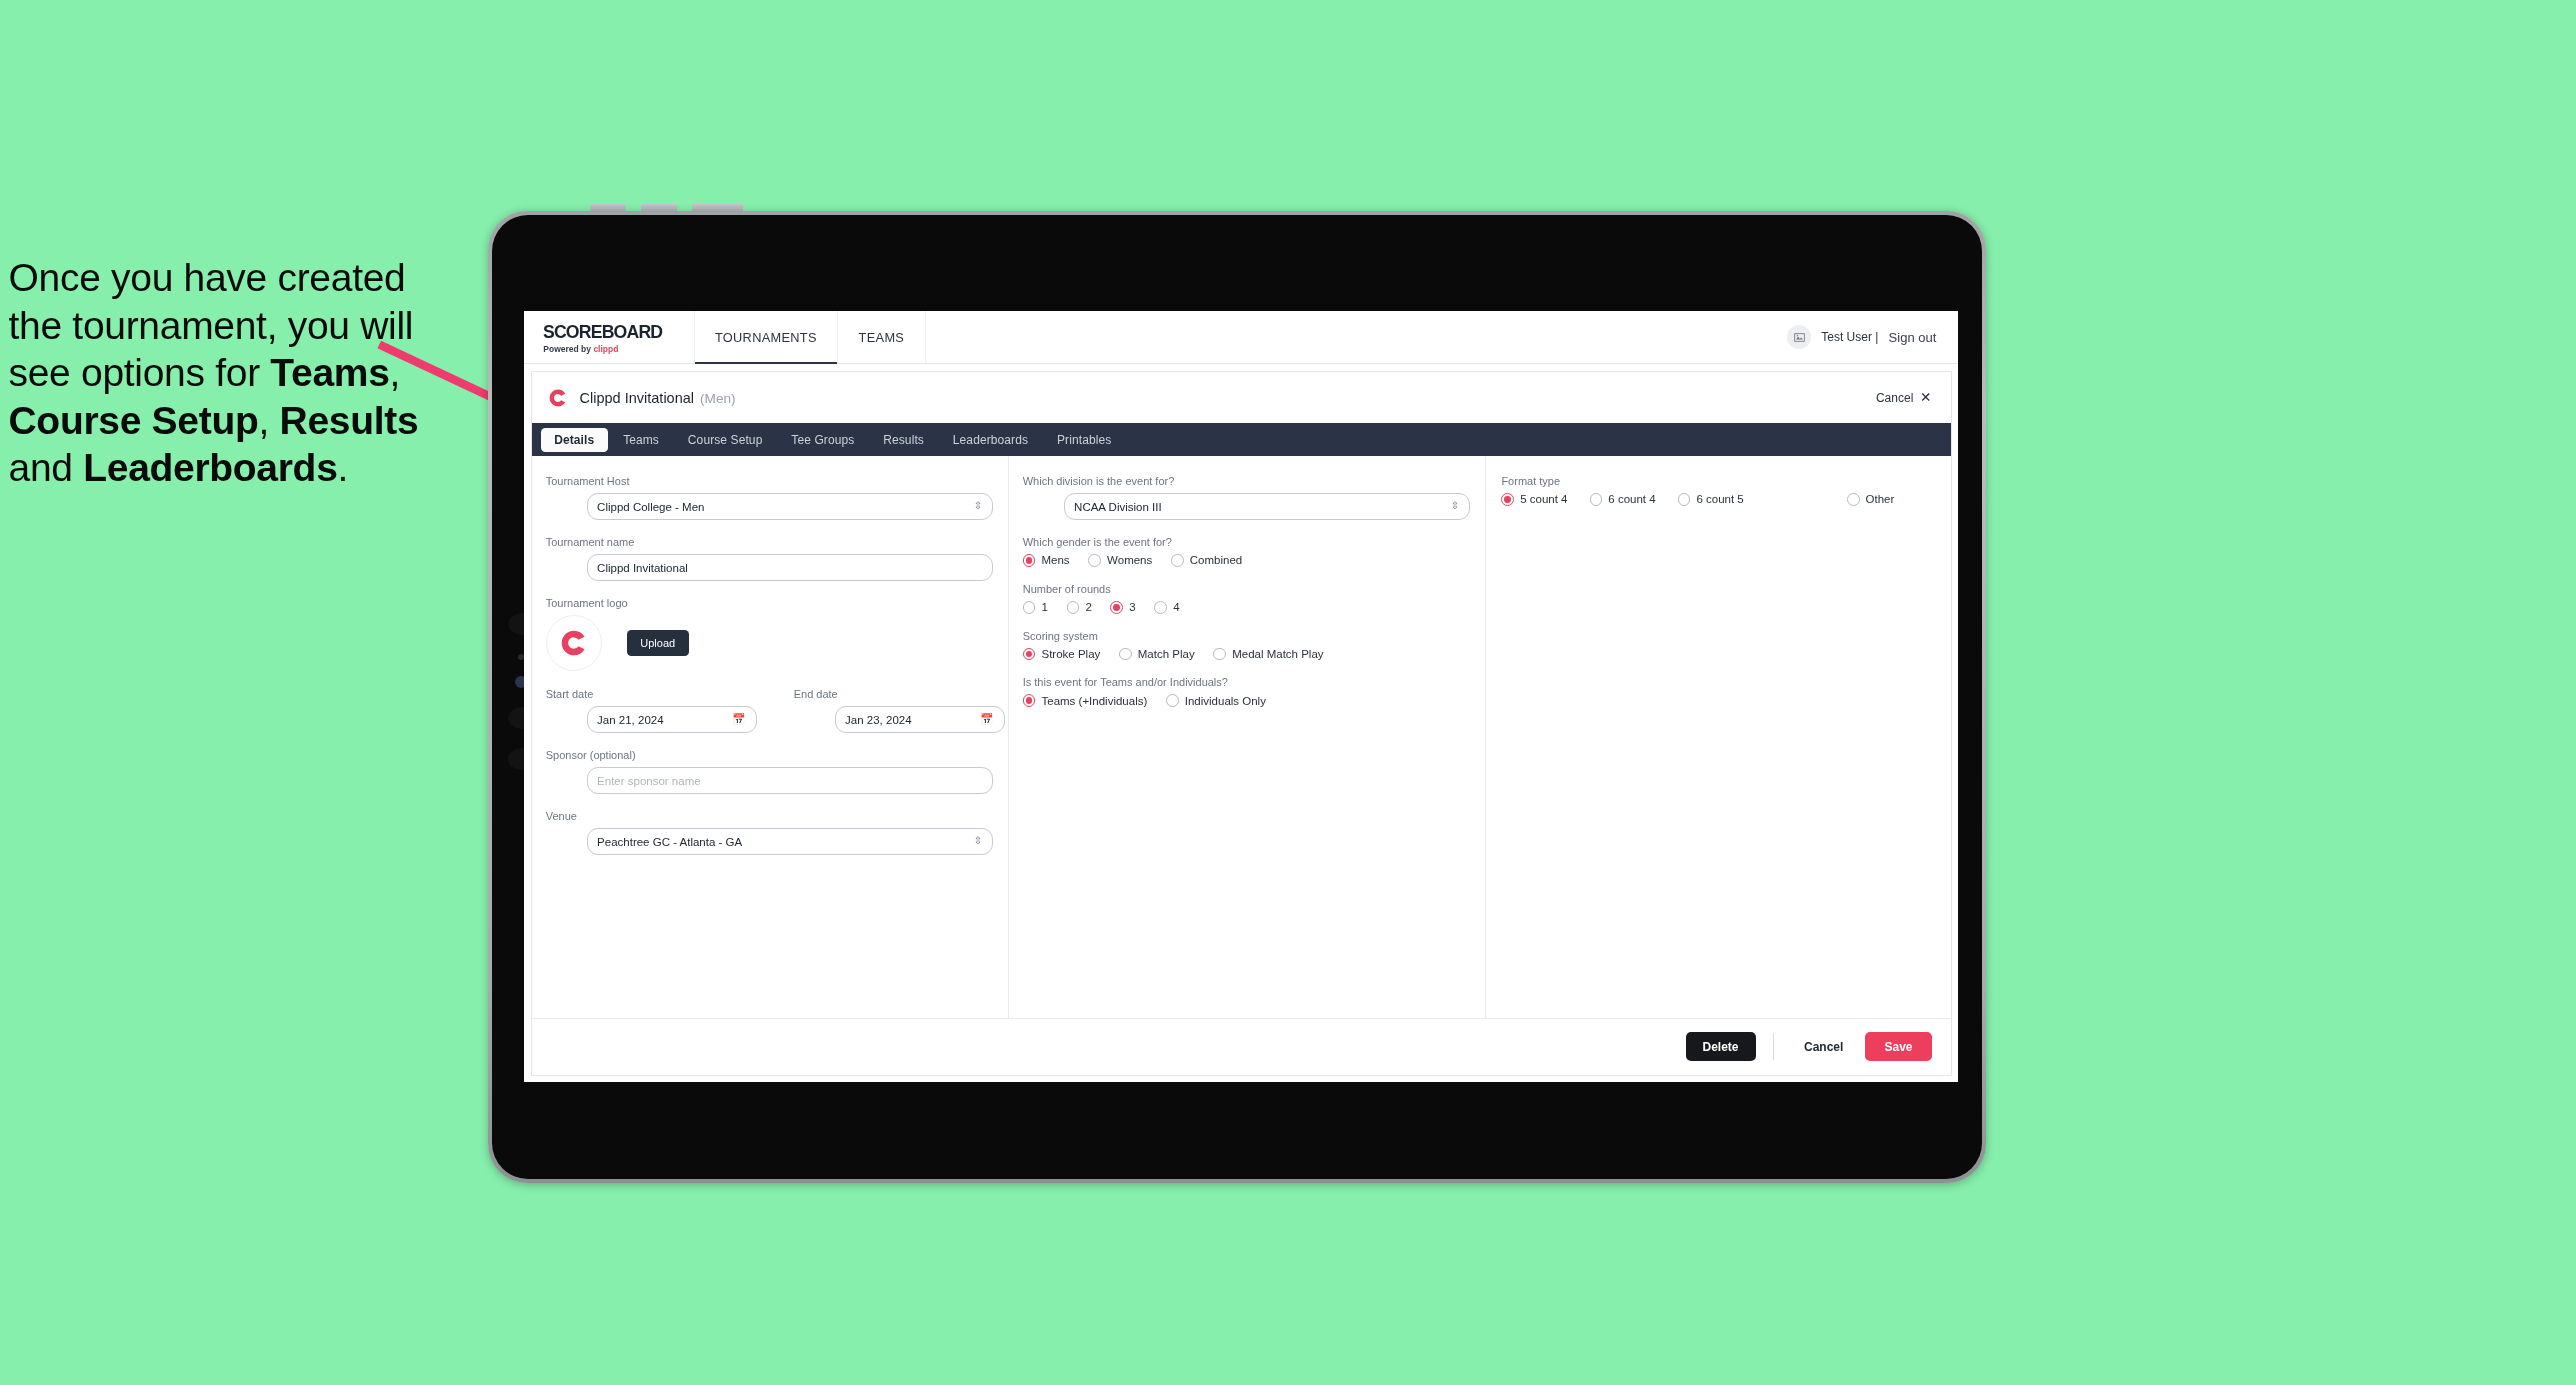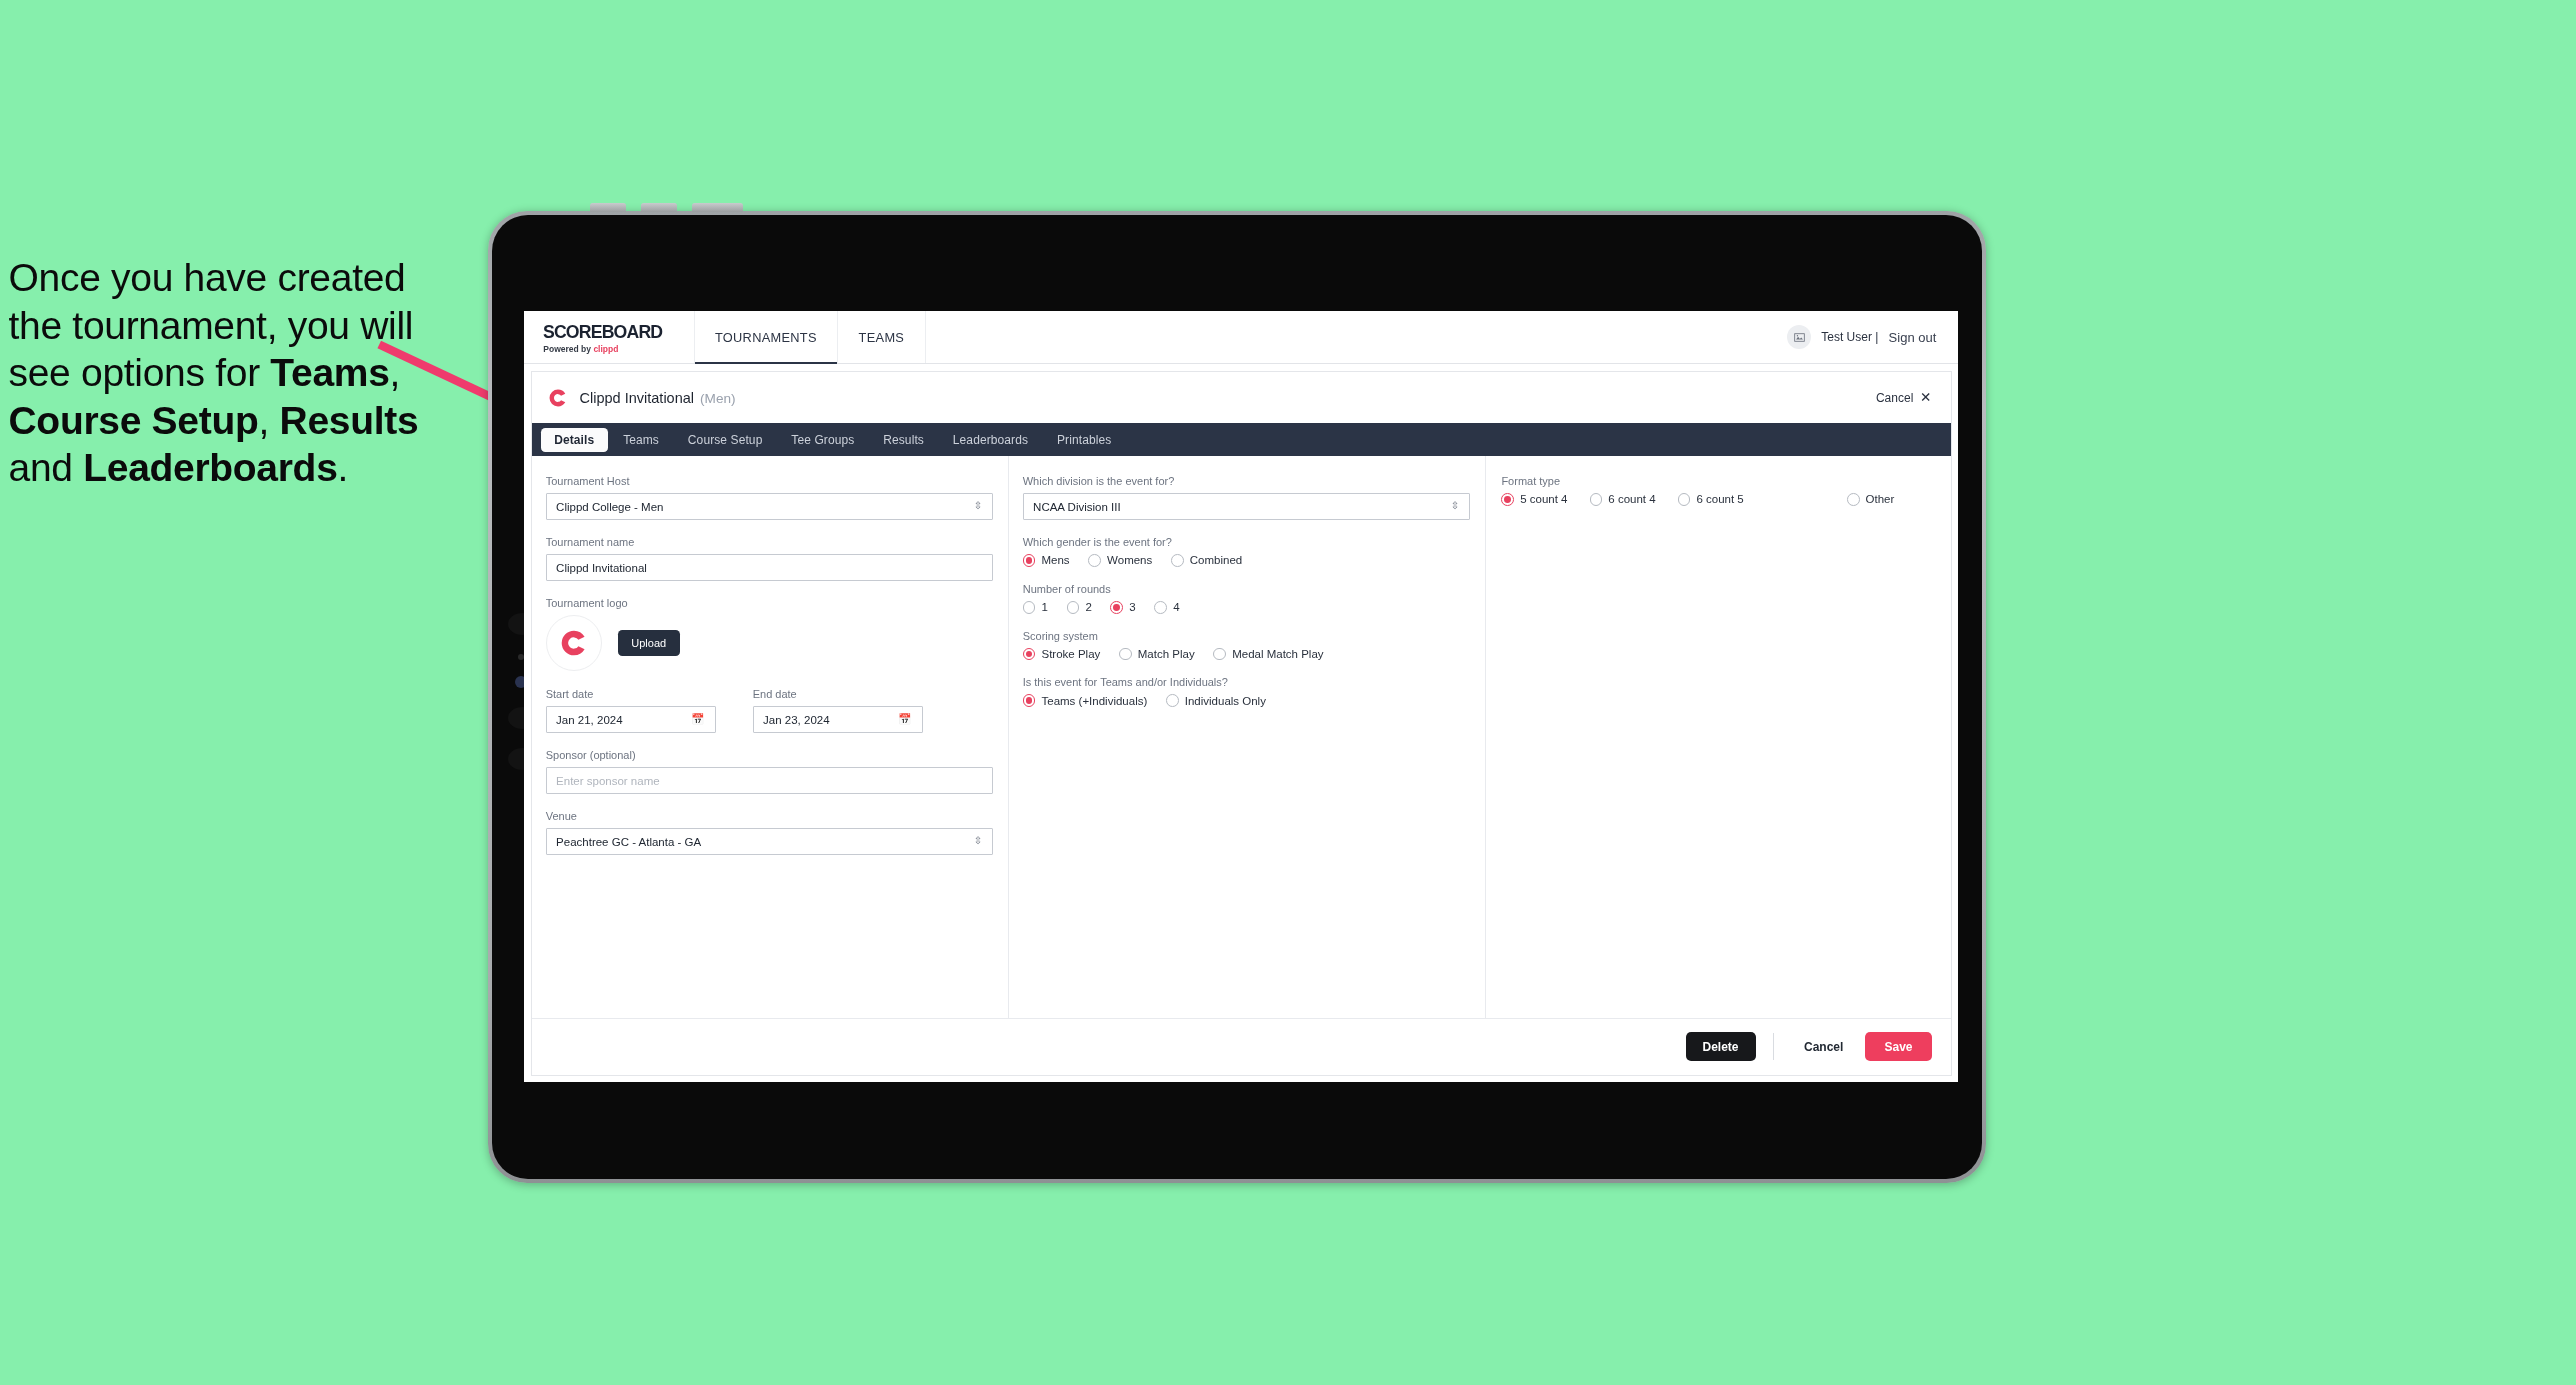--- a/index.html
+++ b/index.html
@@ -153,34 +153,35 @@
 
   
   .cols { flex:1; display:flex; min-height:0; border-bottom:0.9px solid #e8eaee;}
   .col { padding: 19px 0 0 0; }
   .colA { width: 477px; border-right:0.9px solid #e8eaee; padding-left:13.6px; padding-right:15.3px;}
   .colB { width: 477px; border-right:0.9px solid #e8eaee; padding-left:13.6px; padding-right:15.3px;}
   .colC { flex:1; padding-left:15.3px; padding-right:15.3px;}
 
   .flabel { font-size:11px; color:#6d7481; margin-bottom:6px; }
   .finput {
-    height:27px; border:0.9px solid #c6cad1; border-radius:1px;
+    height:27px; border:0.9px solid #c6cad1; border-radius:11px;
     display:flex; align-items:center; padding: 0 9.4px;
     font-size:11.5px; color:#212833; background:#fff;
     margin-bottom:16px;
+    margin-left:41px;
   }
   .finput.placeholder { color:#b0b5bd; }
   .finput .spin { margin-left:auto; color:#6d7481; font-size:10.2px; line-height:1; }
   .finput .cal { margin-left:auto; color:#3b4250; font-size:11px; line-height:1;}
   .finput.w-date { width:170px; margin-bottom:0; }
 
   .row2 { display:flex; gap:37px; }
   .row2 .cell { display:flex; flex-direction:column; }
 
-  .logo-row { display:flex; align-items:center; gap:16px; margin-bottom:17px; }
+  .logo-row { display:flex; align-items:center; gap:25px; margin-bottom:17px; }
   .logo-circle {
     width:56px; height:56px; border-radius:50%;
     border:0.9px solid #edeef0;
     display:flex; align-items:center; justify-content:center;
     background:#fff;
   }
   .btn-upload {
     background:#262f3e; color:#fff; font-size:11px;
     padding:6.8px 13.6px; border-radius:4.3px; border:none; cursor:pointer;
   }

